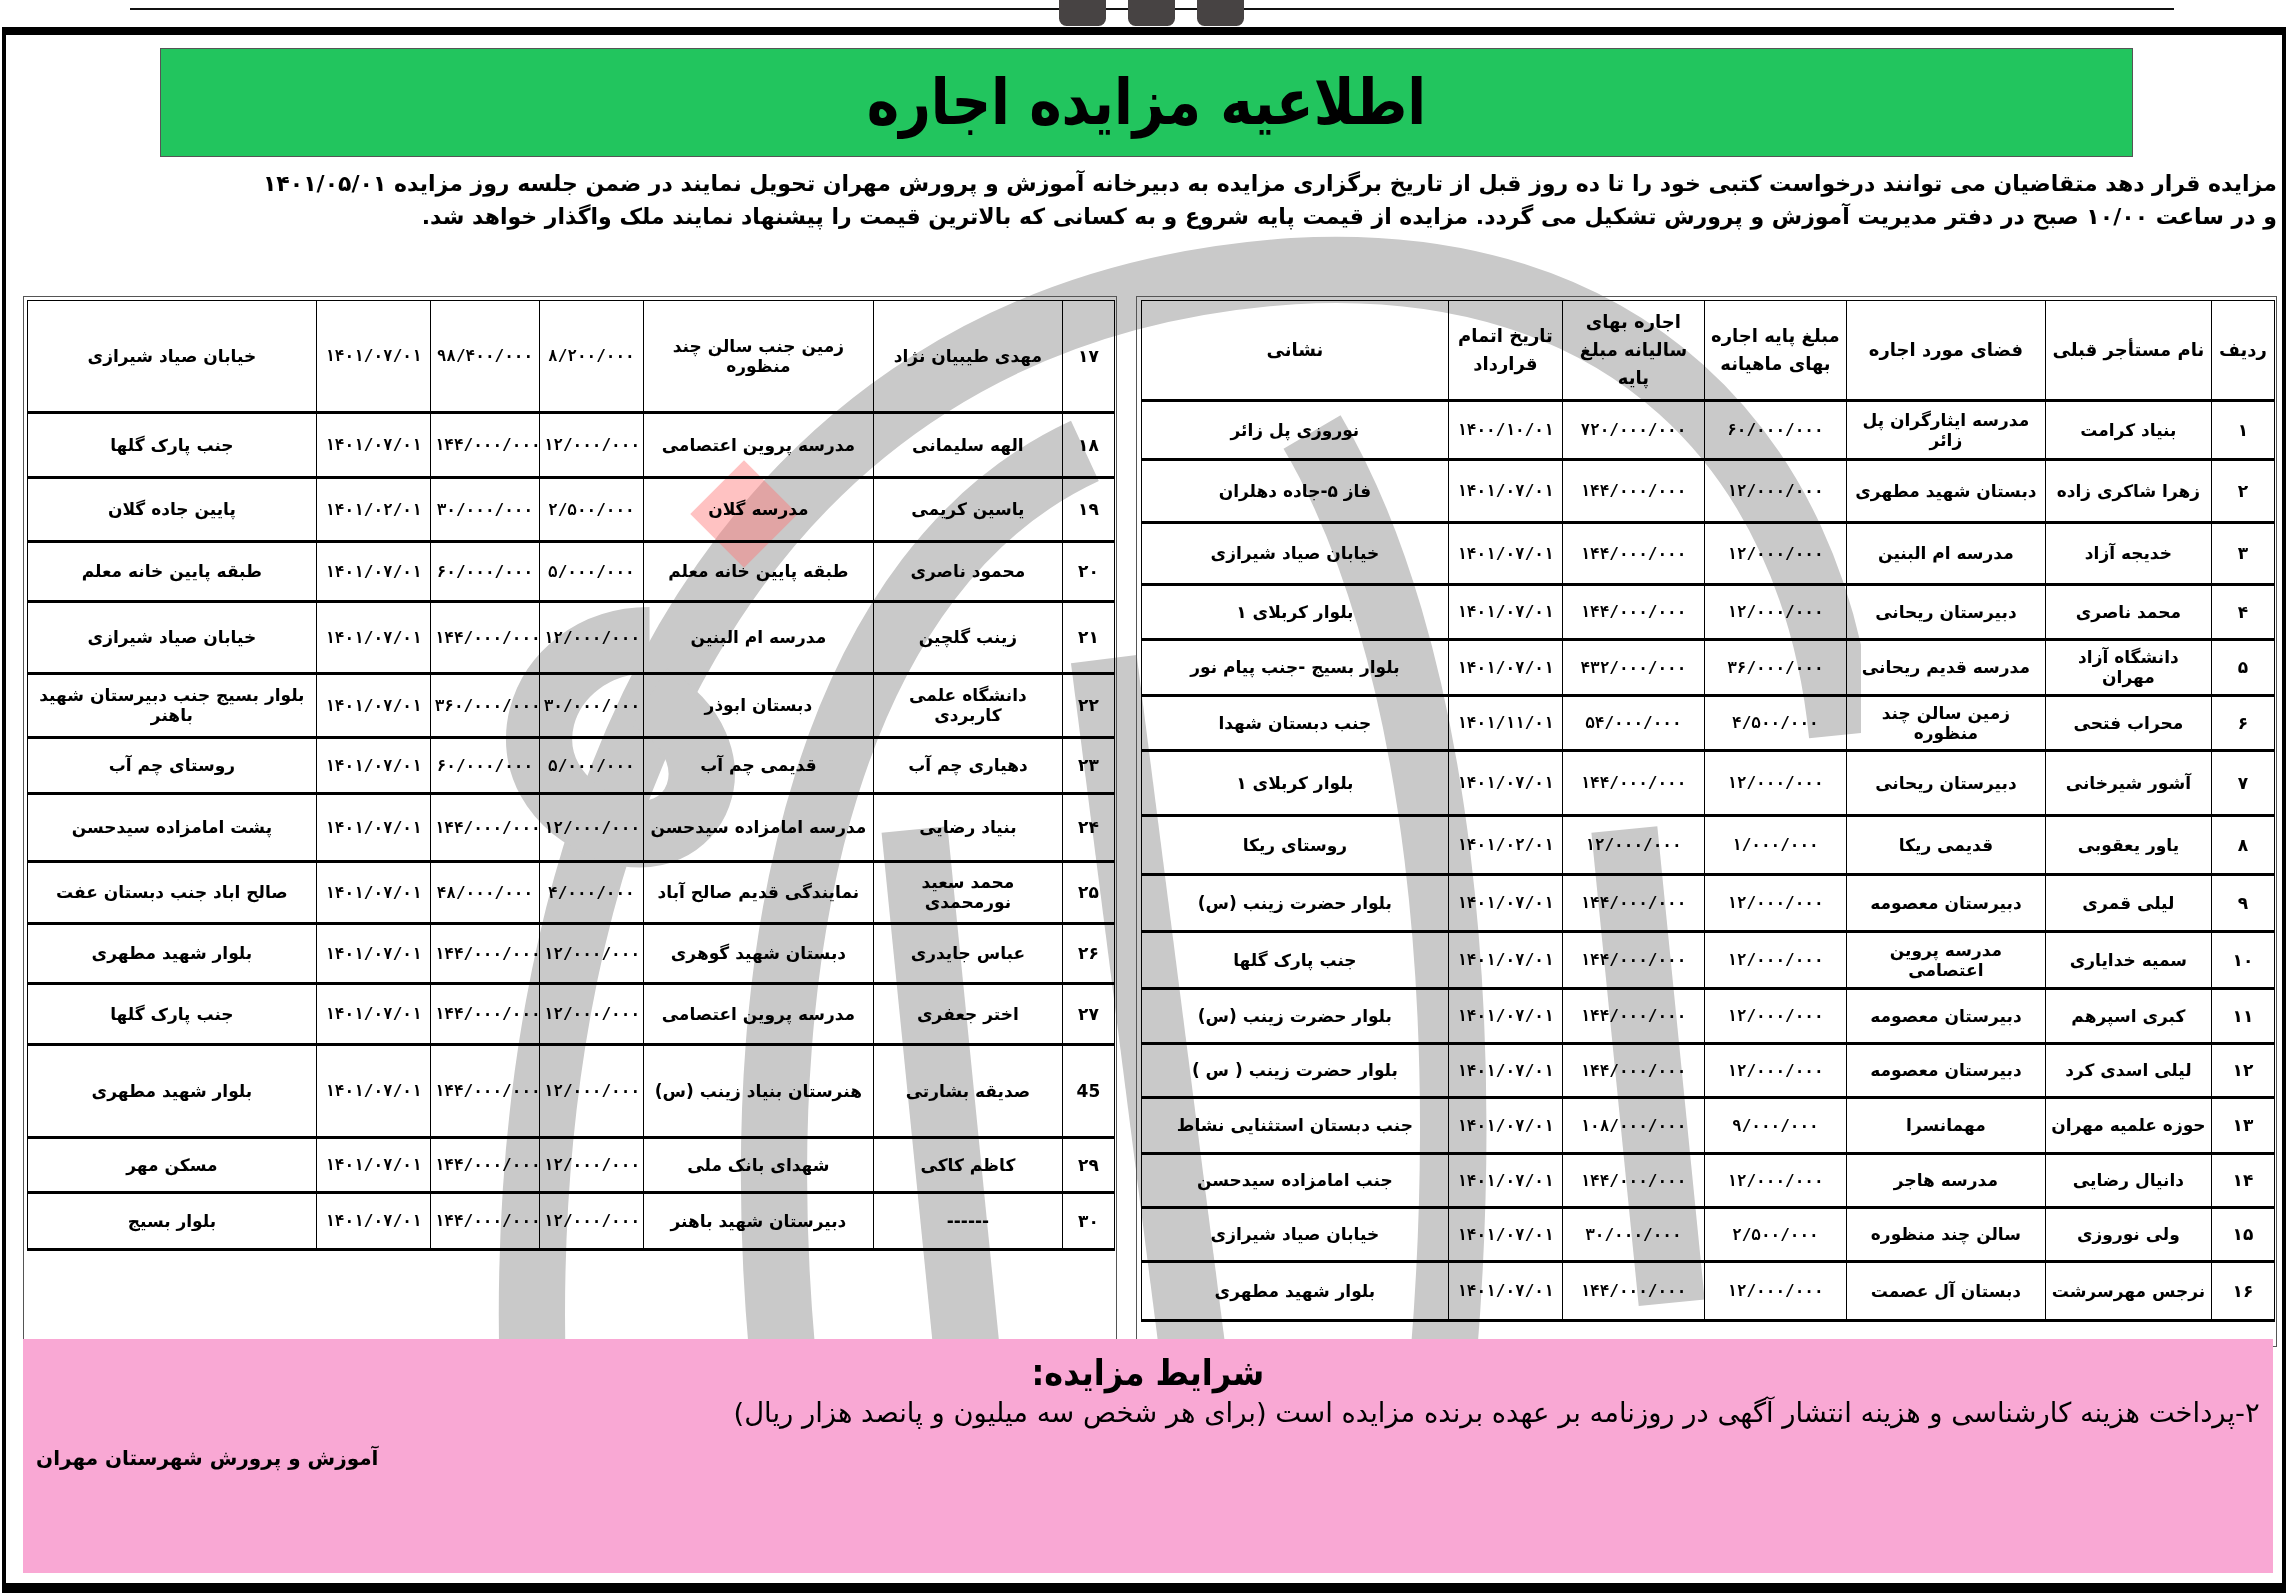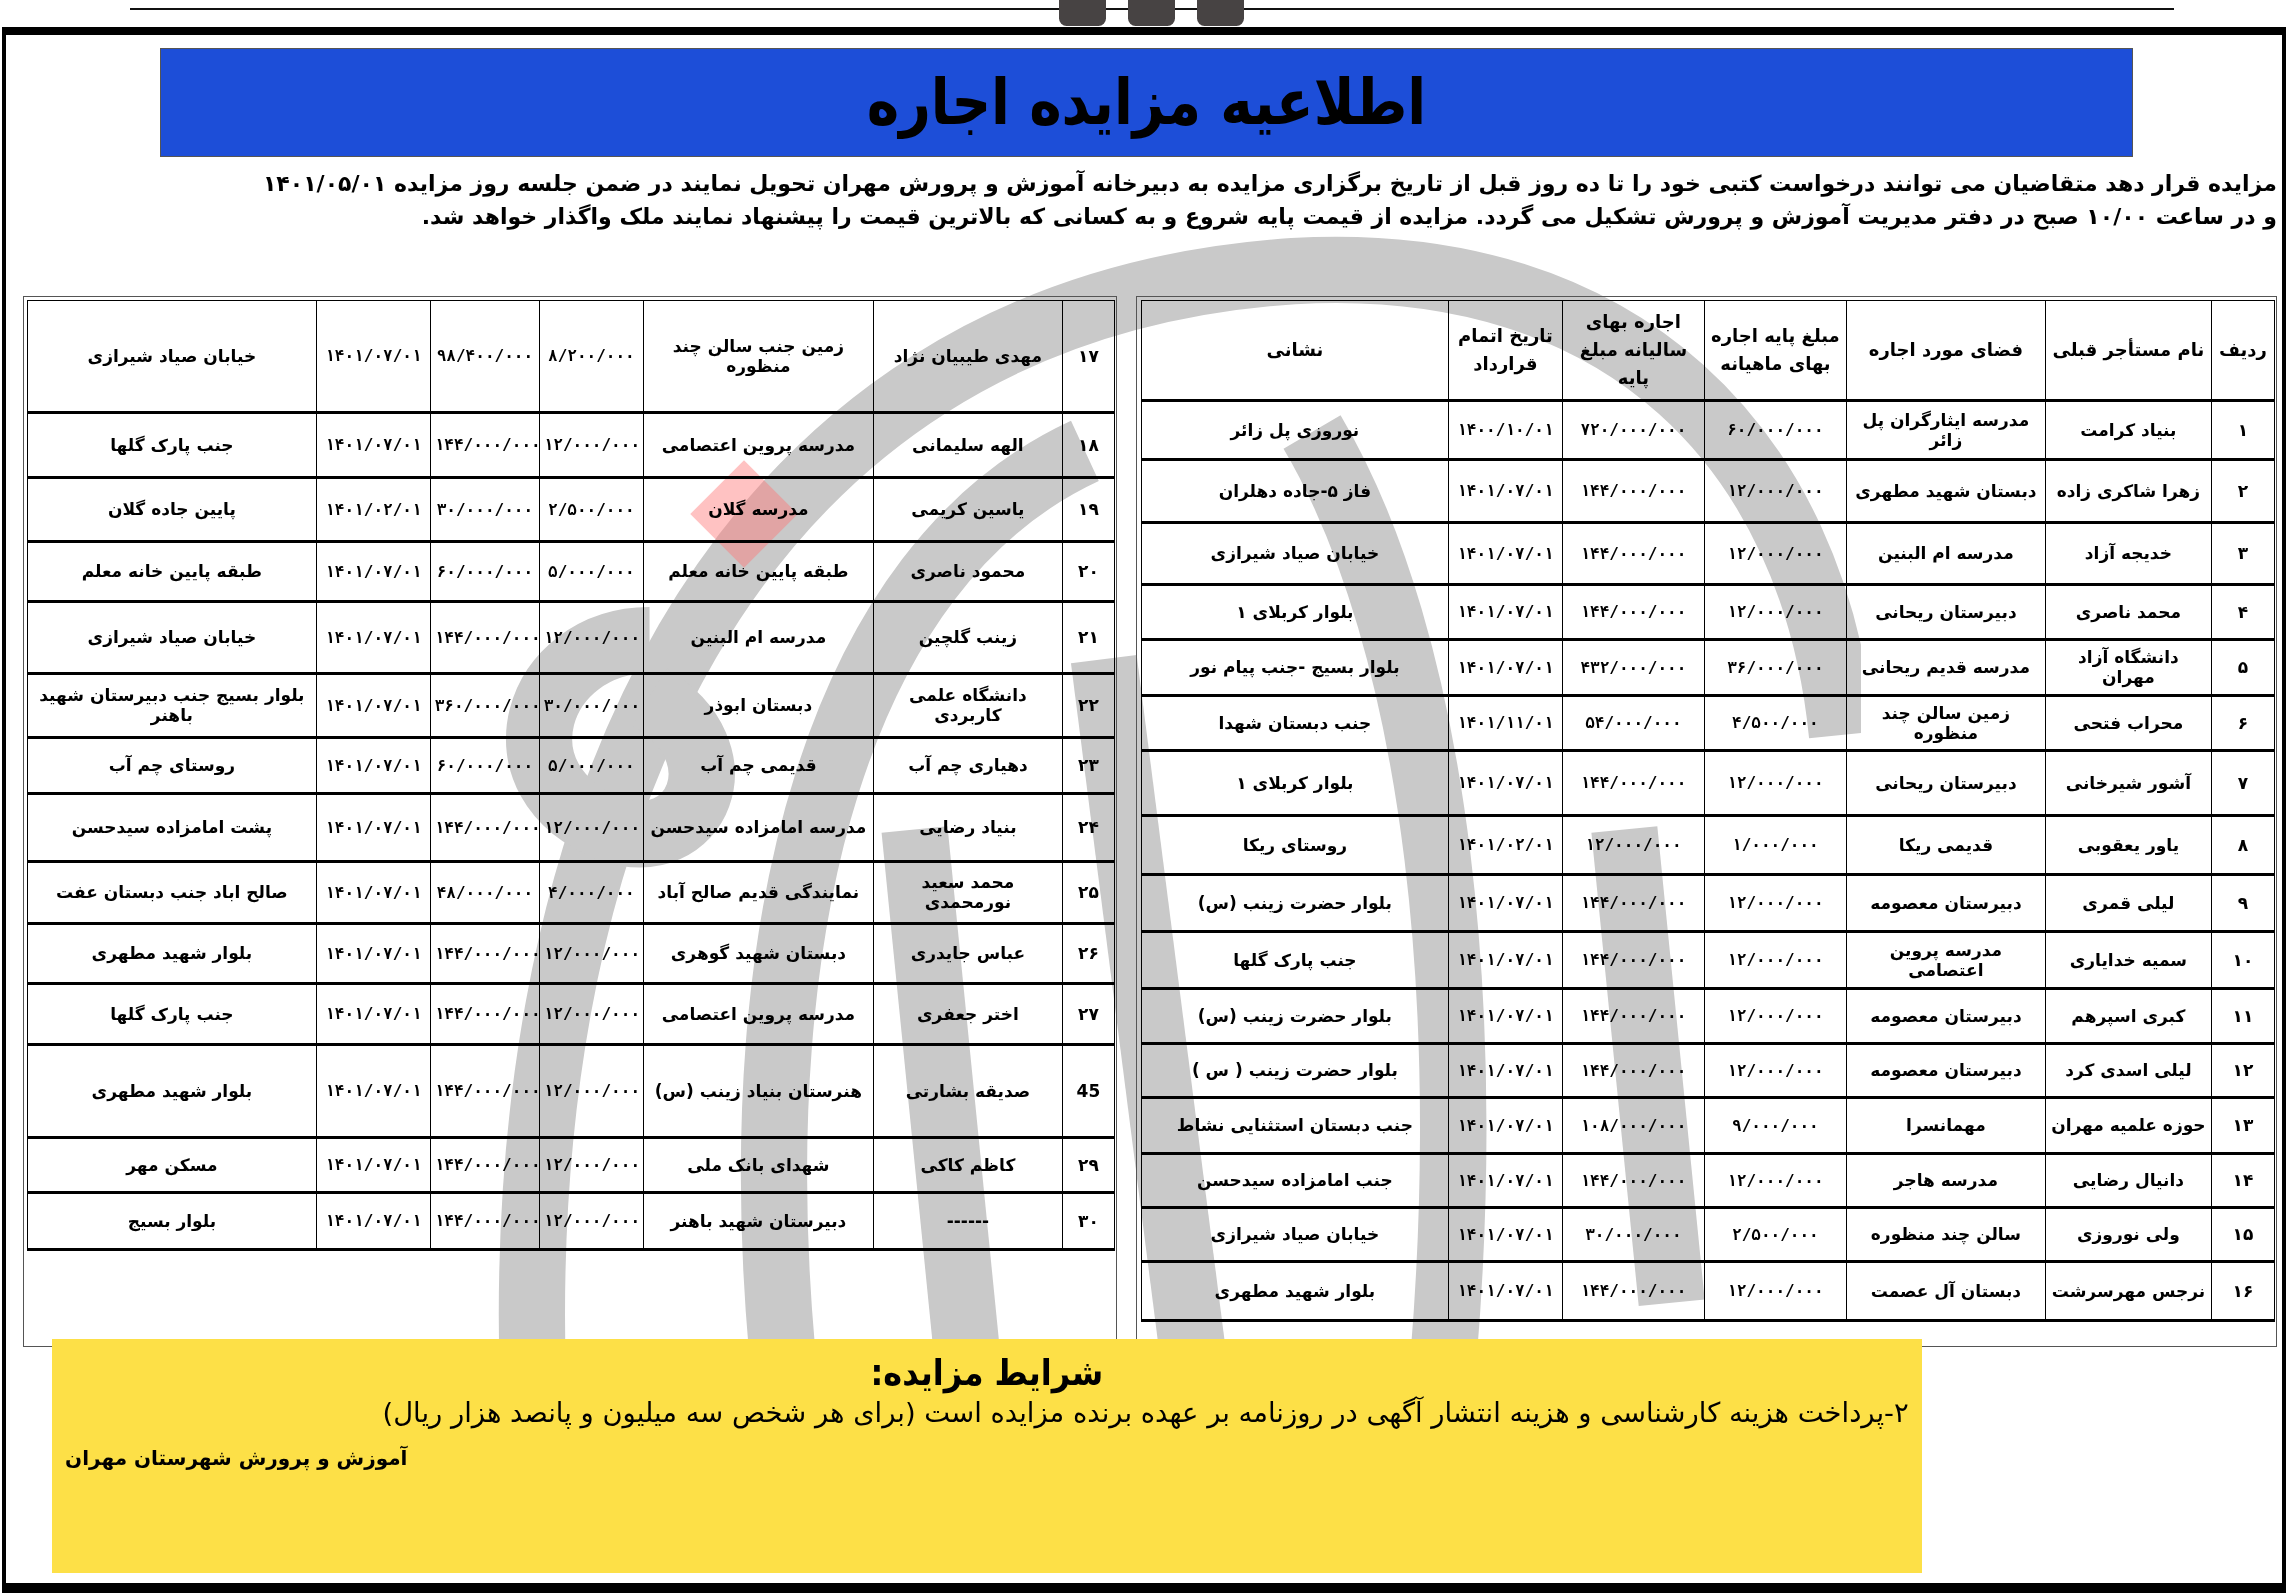--- a/index.html
+++ b/index.html
@@ -11,37 +11,37 @@
   .binding .line { position: absolute; top: 7.6px; left: 130px; width: 2044px; height: 2.8px; background: #111; }
   .binding .clip { position: absolute; top: 0; width: 47px; height: 25.6px; background: #474343; border-radius: 0 0 7.6px 7.6px; }
 
   .frame { position: absolute; top: 26.5px; left: 1.9px; width: 2284px; height: 1567px;
            border: 4.7px solid #000; border-top-width: 8.5px; border-bottom-width: 11.4px; background: #fff; overflow: hidden; }
 
   
   .watermark { position: absolute; left: 246px; top: 132px; width: 1609px; height: 1325px; pointer-events: none; z-index: 0; }
 
   .title-box { position: absolute; top: 13.2px; left: 154px; width: 1973px; height: 109px;
-               background: #1d4ed8; border: 1.9px solid #555; display: flex; align-items: center; justify-content: center; z-index: 1; }
+               background: #22c55e; border: 1.9px solid #555; display: flex; align-items: center; justify-content: center; z-index: 1; }
   .title-box h1 { font-family: "DejaVu Sans", sans-serif; font-weight: 900; font-size: 55px; letter-spacing: 0.9px; transform: scaleY(1.15); }
 
   .intro { position: absolute; top: 132px; left: 14px; width: 2257px; z-index: 1;
            font-size: 22px; font-weight: bold; line-height: 33px; text-align: justify; text-align-last: right; }
 
   table.grid { position: absolute; border-collapse: collapse; z-index: 1; background: transparent; table-layout: fixed; }
   table.grid td, table.grid th { border: 1.9px solid #000; text-align: center; vertical-align: middle;
            font-size: 17px; font-weight: bold; padding: 1.9px 3.8px; background: transparent; }
   table.grid tr { border-bottom: 3.8px solid #000; }
   table.grid th { font-size: 18px; line-height: 28px; }
   table.grid td.num { font-family: "DejaVu Sans Mono", monospace; font-size: 16px; direction: ltr; }
   .right-table { top: 265px; left: 1135px; width: 1132px; }
   .left-table  { top: 265px; left: 21px;   width: 1086px; }
   .table-outline { position: absolute; border: 1.9px solid #555; z-index: 1; }
 
-  .conditions { position: absolute; top: 1304px; left: 17px; width: 1870px; height: 234px; background: #fde047; z-index: 1; padding: 0 13.2px; margin-left: 29px; }
+  .conditions { position: absolute; top: 1304px; left: 17px; width: 2250px; height: 234px; background: #f9a8d4; z-index: 1; padding: 0 13.2px; }
   .conditions h2 { text-align: center; font-size: 32px; font-weight: 900; margin-top: 15px; transform: scaleY(1.1); }
   .conditions p { font-size: 27.4px; line-height: 42px; text-align: right; white-space: nowrap; }
   .conditions .sig { float: left; font-size: 20px; font-weight: bold; margin-top: 3.8px; }
 
   .stamp { position: absolute; left: 700px; top: 441px; width: 76px; height: 76px; background: rgba(255,120,120,0.45);
            transform: rotate(45deg); z-index: 0; }
 </style>
 </head>
 <body>
 

